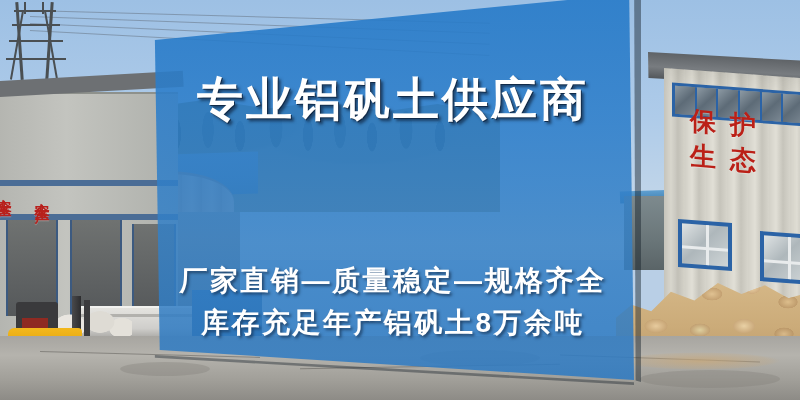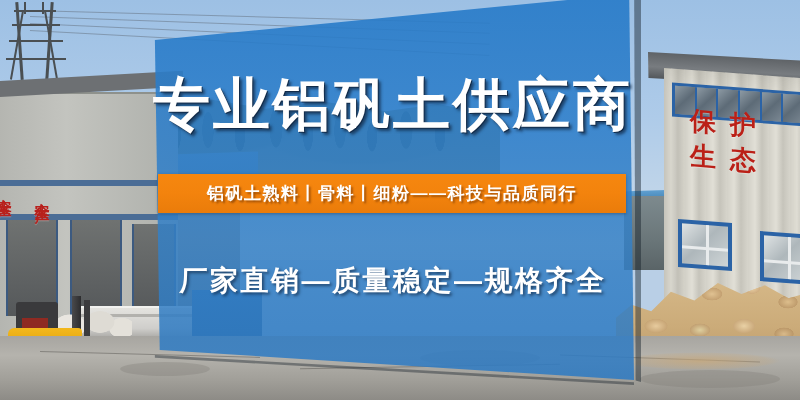--- a/index.html
+++ b/index.html
@@ -283,21 +283,21 @@
     background: rgba(20,30,40,.40);
   }
 
   
   .panel-content {
     position: absolute; left: 152px; top: -6px; width: 482px; height: 400px;
   }
   .headline {
     position: absolute; left: 0; top: 82px; width: 482px;
     text-align: center;
-    font-size: 57px; line-height: 1;
+    font-size: 46px; line-height: 1;
     font-weight: 700; color: #ffffff;
     letter-spacing: 3px;
     text-shadow: 3px 3px 3px rgba(18,42,70,.72), 1px 1px 0 rgba(16,40,66,.9);
   }
   .ribbon {
     position: absolute; left: 6px; top: 180px; width: 468px; height: 39px;
     background: linear-gradient(to bottom, #f6870f 0%, #f3830d 50%, #ea7c0a 100%);
     display: flex; align-items: center; justify-content: center;
     box-shadow: 0 1px 3px rgba(20,30,40,.35);
   }
@@ -418,20 +418,18 @@
     <div class="ore-spill"></div>
   </div>
 
   <div class="panel-shadow"></div>
   <div class="panel-shadow-bottom"></div>
   <div class="panel"></div>
 
   <div class="panel-content">
     <div class="headline">专业铝矾土供应商</div>
 
-    <div class="ribbon">
-      <span>铝矾土熟料丨骨料丨细粉——科技与品质同行</span>
-    </div>
 
     <div class="sub l1">厂家直销—质量稳定—规格齐全</div>
+    <div class="sub l2">库存充足年产铝矾土8万余吨</div>
   </div>
 
 </div>
 
 </body></html>

